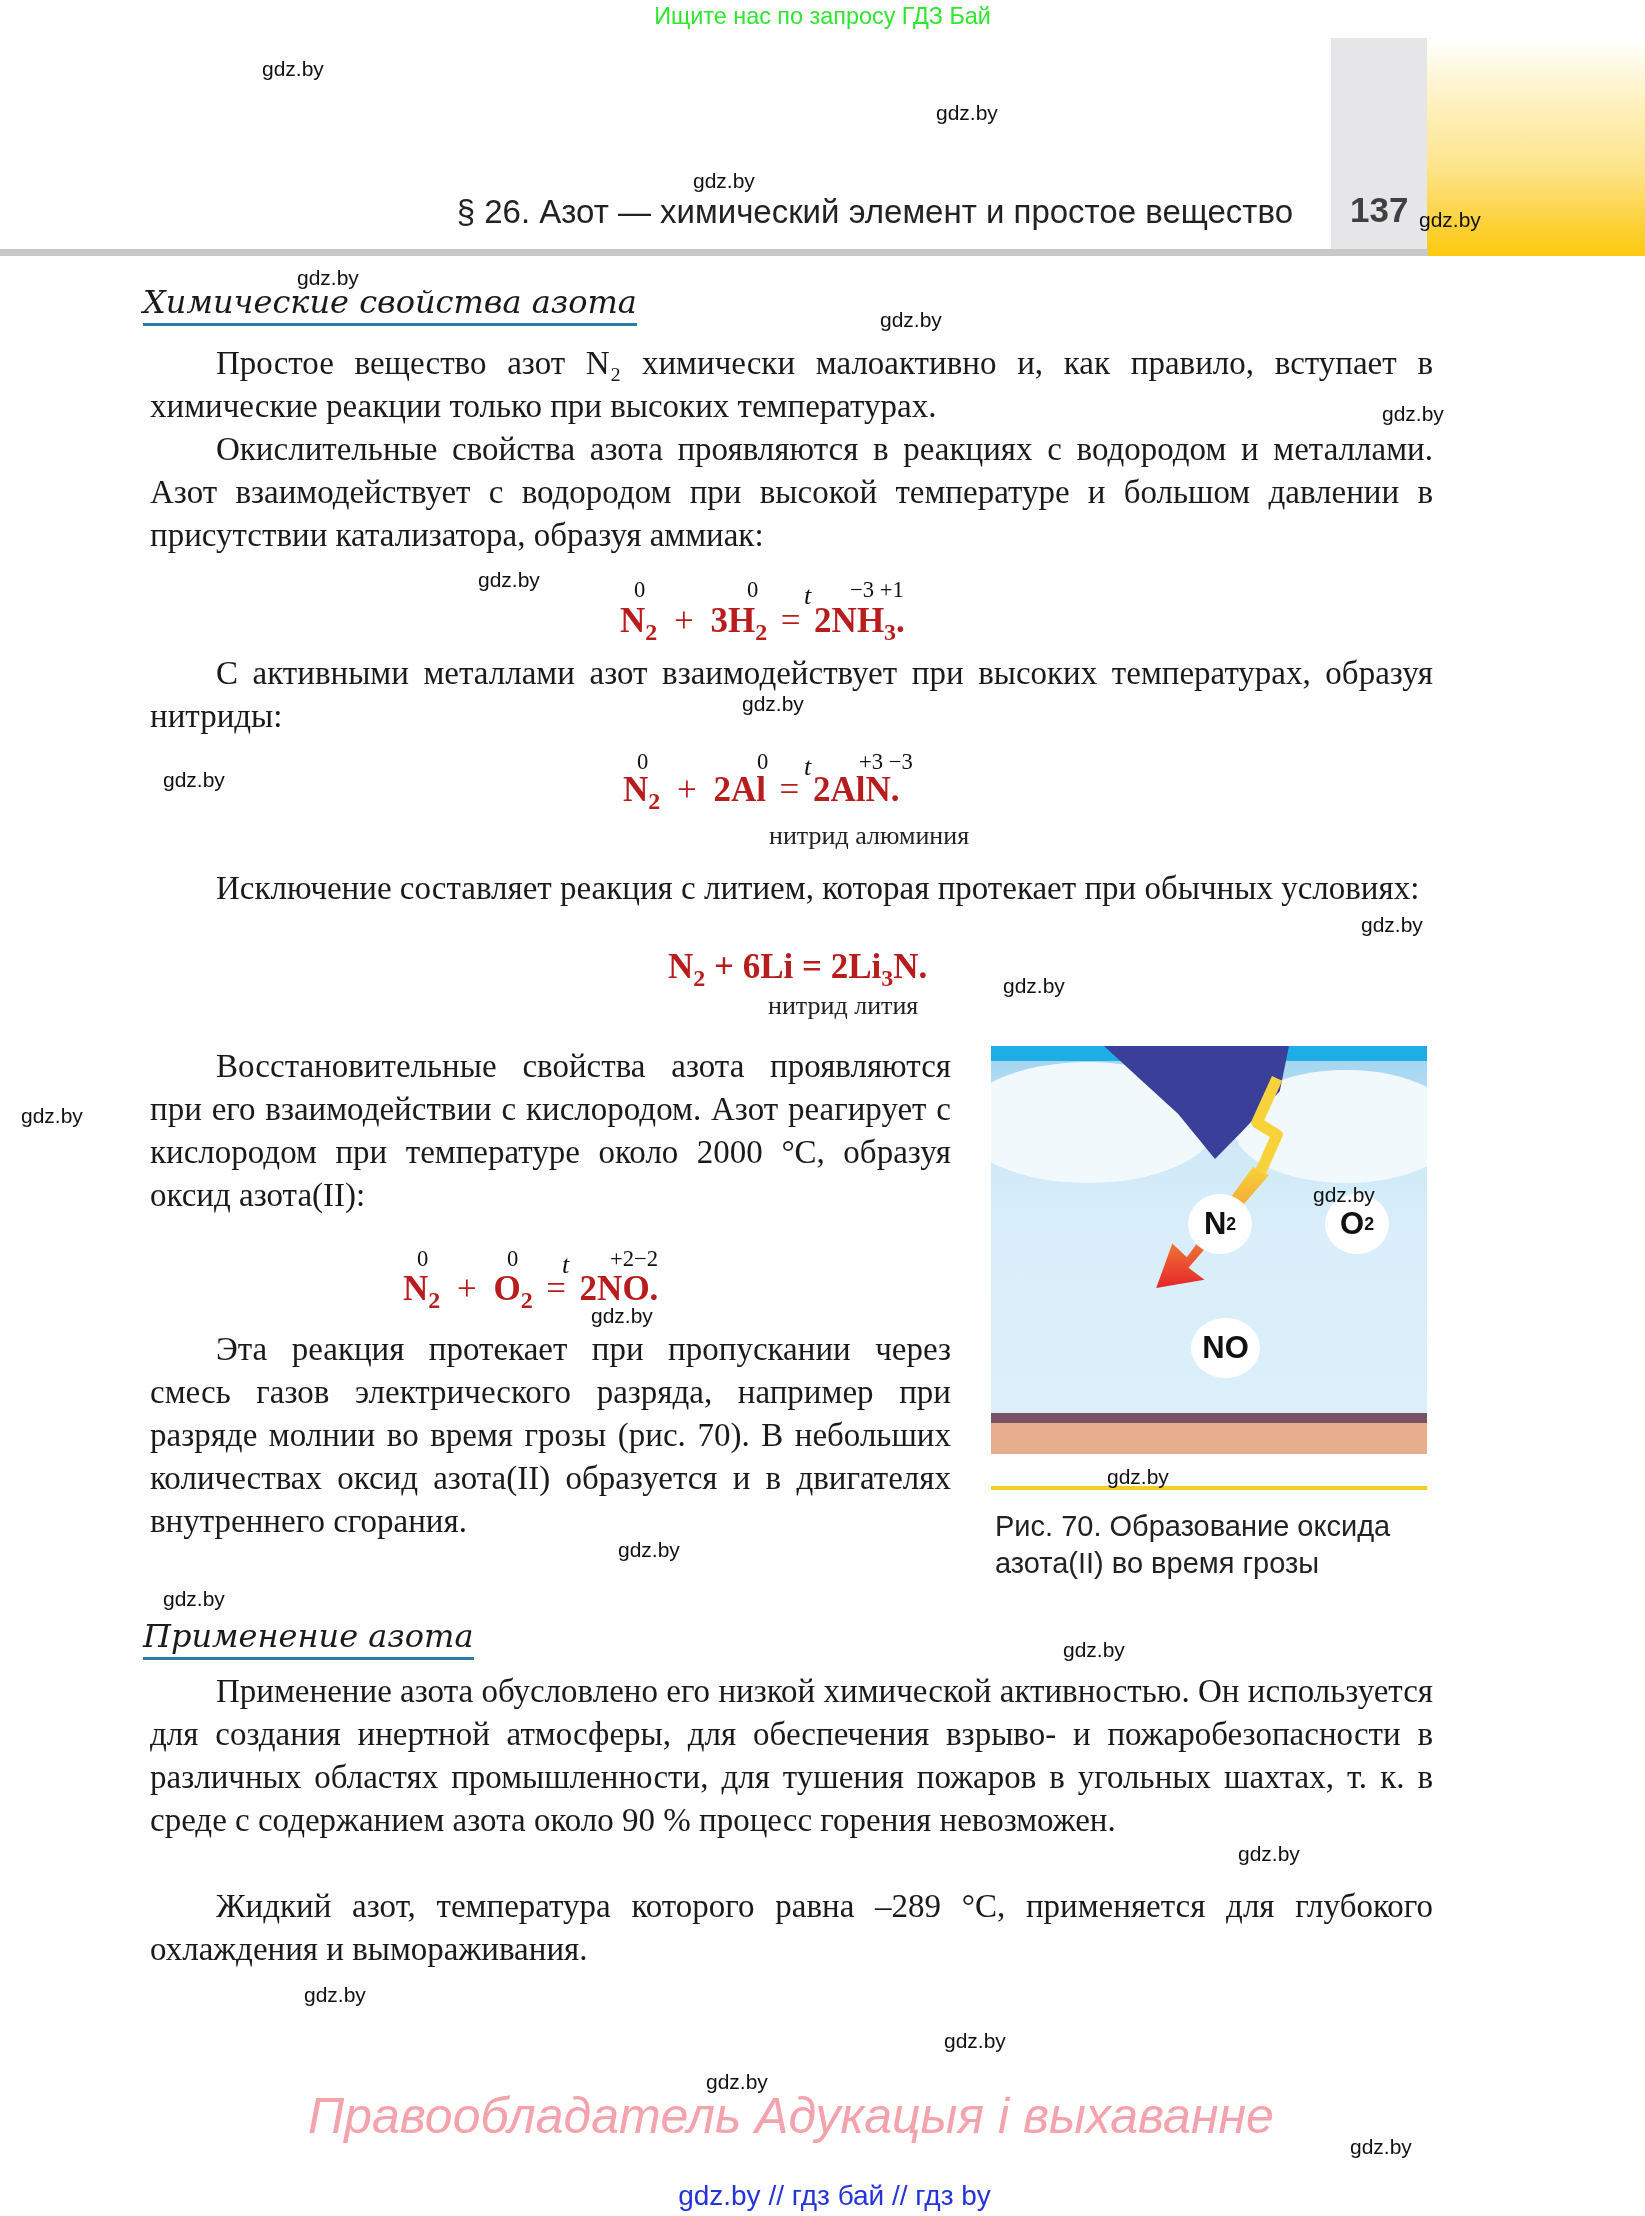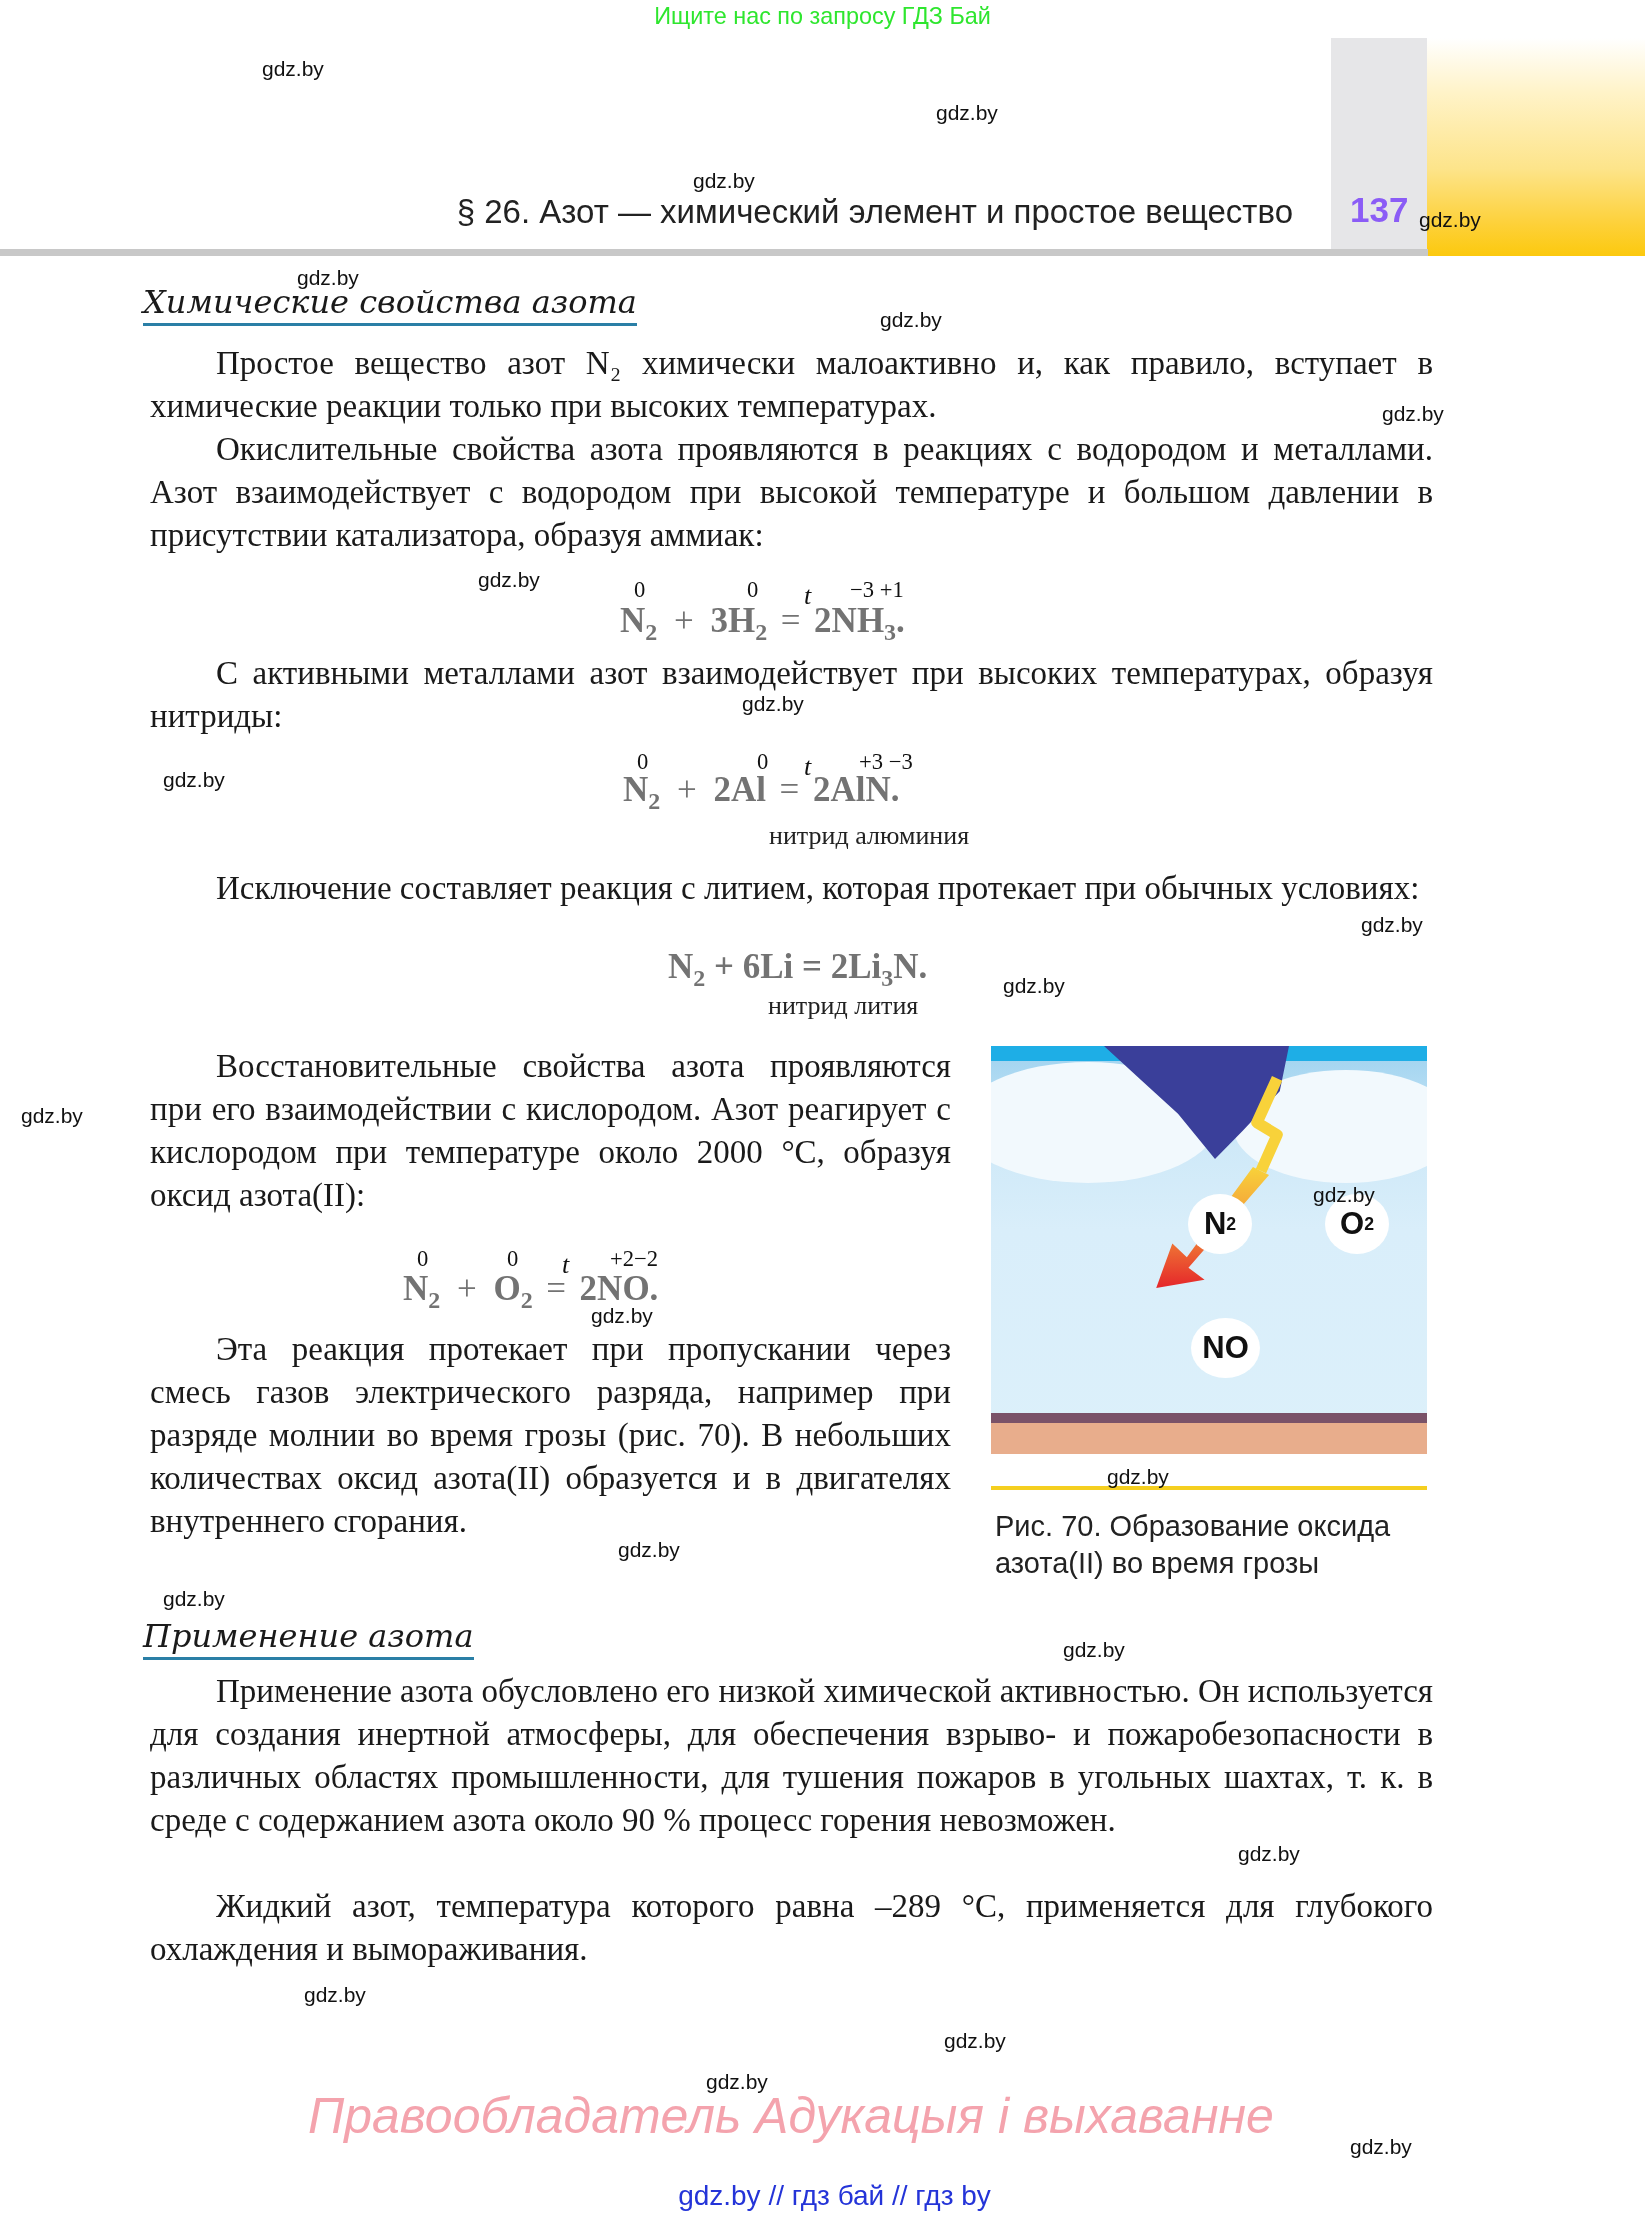--- a/index.html
+++ b/index.html
@@ -5,27 +5,27 @@
   html, body { margin:0; padding:0; }
   body { width:1645px; height:2216px; position:relative; background:#ffffff; overflow:hidden; }
   .abs { position:absolute; }
   .wm { position:absolute; font-family:"Liberation Sans","DejaVu Sans",sans-serif; font-size:21px; color:#111; white-space:nowrap; line-height:1; }
   .top-banner { position:absolute; left:0; width:1645px; top:3.2px; text-align:center; font-family:"Liberation Sans",sans-serif; font-size:23.4px; color:#2ee62e; }
   .gray-tab { position:absolute; left:1331px; top:38px; width:97px; height:218px; background:#e6e6e8; }
   .yellow-tab { position:absolute; left:1427px; top:38px; width:218px; height:218px;
      background: linear-gradient(to bottom, #ffffff 0%, #fff3c8 25%, #fde48a 60%, #fdd13a 85%, #fcc90e 100%); }
   .header-rule { position:absolute; left:0; top:249px; width:1428px; height:7.2px; background:#c8c8c8; }
   .chapter-title { position:absolute; right:352px; top:193px; font-family:"Liberation Sans",sans-serif; font-size:33px; color:#222; white-space:nowrap; }
-  .page-num { position:absolute; left:1350px; top:190px; font-family:"Liberation Sans",sans-serif; font-size:35px; font-weight:bold; color:#8b5cf6;text-align:center; }
+  .page-num { position:absolute; left:1350px; top:190px; font-family:"Liberation Sans",sans-serif; font-size:35px; font-weight:bold; color:#404040;text-align:center; }
   .section-heading { position:absolute; left:143px; font-family:"DejaVu Serif","Liberation Serif",serif; font-style:italic; font-size:32px; color:#1a1a1a; white-space:nowrap;
      border-bottom:3.2px solid #2a7fa6; padding-bottom:1.6px; }
   .para { position:absolute; left:143px; width:1283px; font-family:"Liberation Serif","DejaVu Serif",serif; font-size:33px; line-height:43px; color:#1a1a1a; text-align:justify; text-align-last:left;margin-left:7px; }
   .para .indent { display:inline-block; width:66px; }
   .para.narrow { width:801px; }
-  .eq { position:absolute; font-family:"Liberation Serif","DejaVu Serif",serif; font-weight:bold; font-size:35px; color:#737373; white-space:nowrap;text-align:center; }
+  .eq { position:absolute; font-family:"Liberation Serif","DejaVu Serif",serif; font-weight:bold; font-size:35px; color:#b91c1c; white-space:nowrap;text-align:center; }
   .ox { position:absolute; font-family:"Liberation Serif",serif; font-weight:normal; font-size:22.6px; color:#111; white-space:nowrap; }
   .tmark { position:absolute; font-family:"Liberation Serif",serif; font-style:italic; font-weight:normal; font-size:26px; color:#111; }
   .eq sub { font-size:24px; vertical-align:-8px; }
   .eq-note { position:absolute; font-family:"Liberation Serif",serif; font-size:26px; color:#222; white-space:nowrap; }
   .figure { position:absolute; left:991px; top:1046px; width:436px; height:408px; overflow:hidden;
      background: linear-gradient(to bottom, #9ed2ef 0%, #cfe9f8 25%, #d9eefa 45%, #dcf0fa 100%); }
   .fig-cloud { position:absolute; border-radius:50%; background:#f2f9fd; }
   .fig-dark { position:absolute; left:113px; top:0px; width:185px; height:113px; background:#3a3f9a; clip-path: polygon(0 0, 100% 0, 95% 40%, 75% 75%, 60% 100%, 40% 60%, 20% 30%); }
   .fig-stripe { position:absolute; left:0; top:0; width:436px; height:14.5px; background:#1eaee6; }
   .fig-ground-dark { position:absolute; left:0; top:367px; width:436px; height:9.7px; background:#7a5268; }

